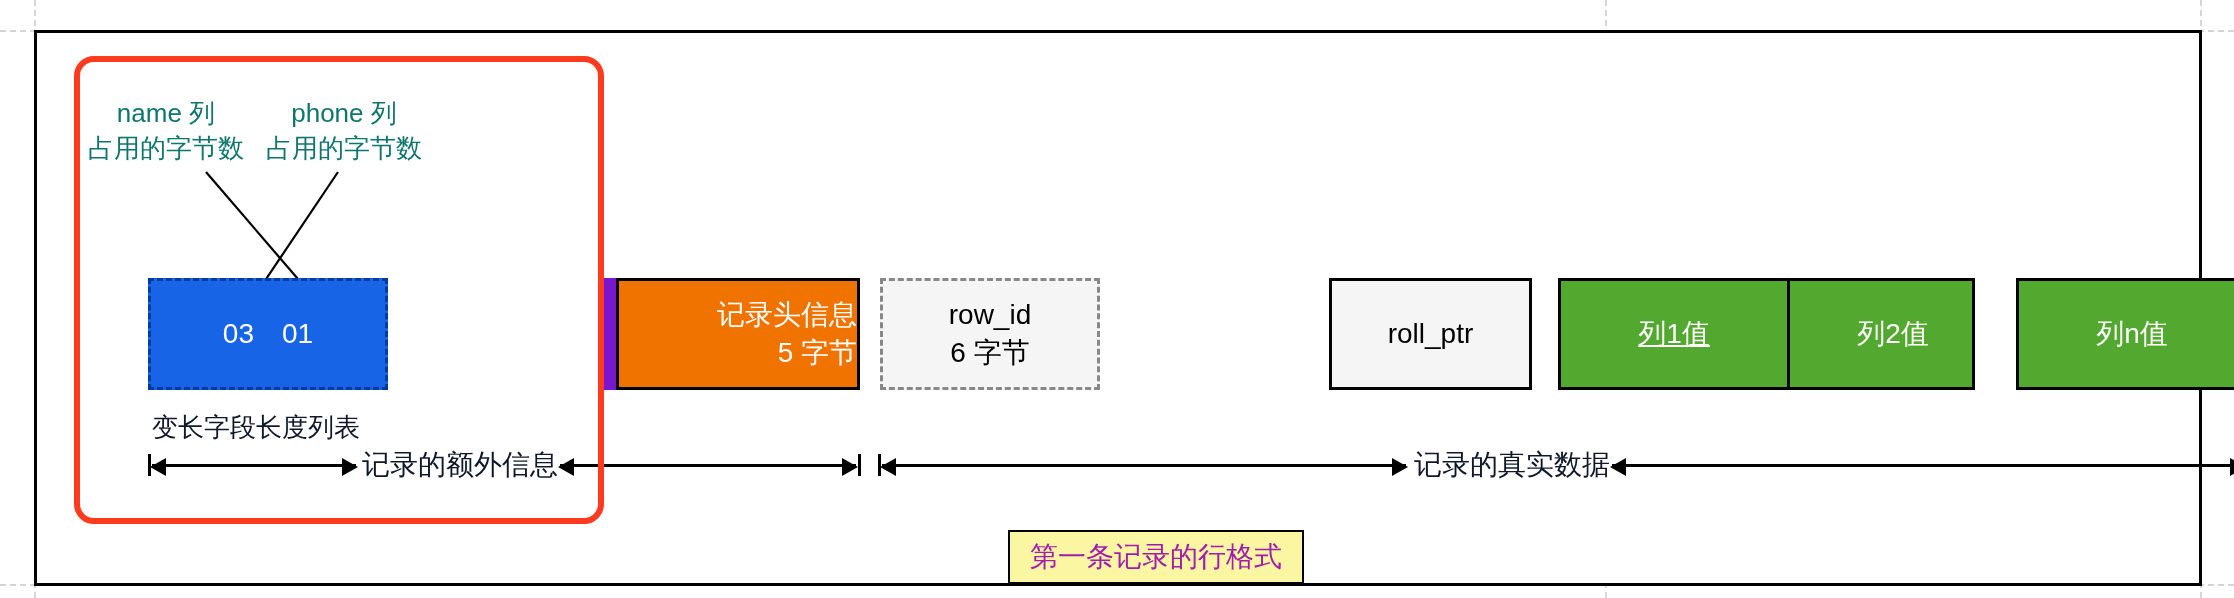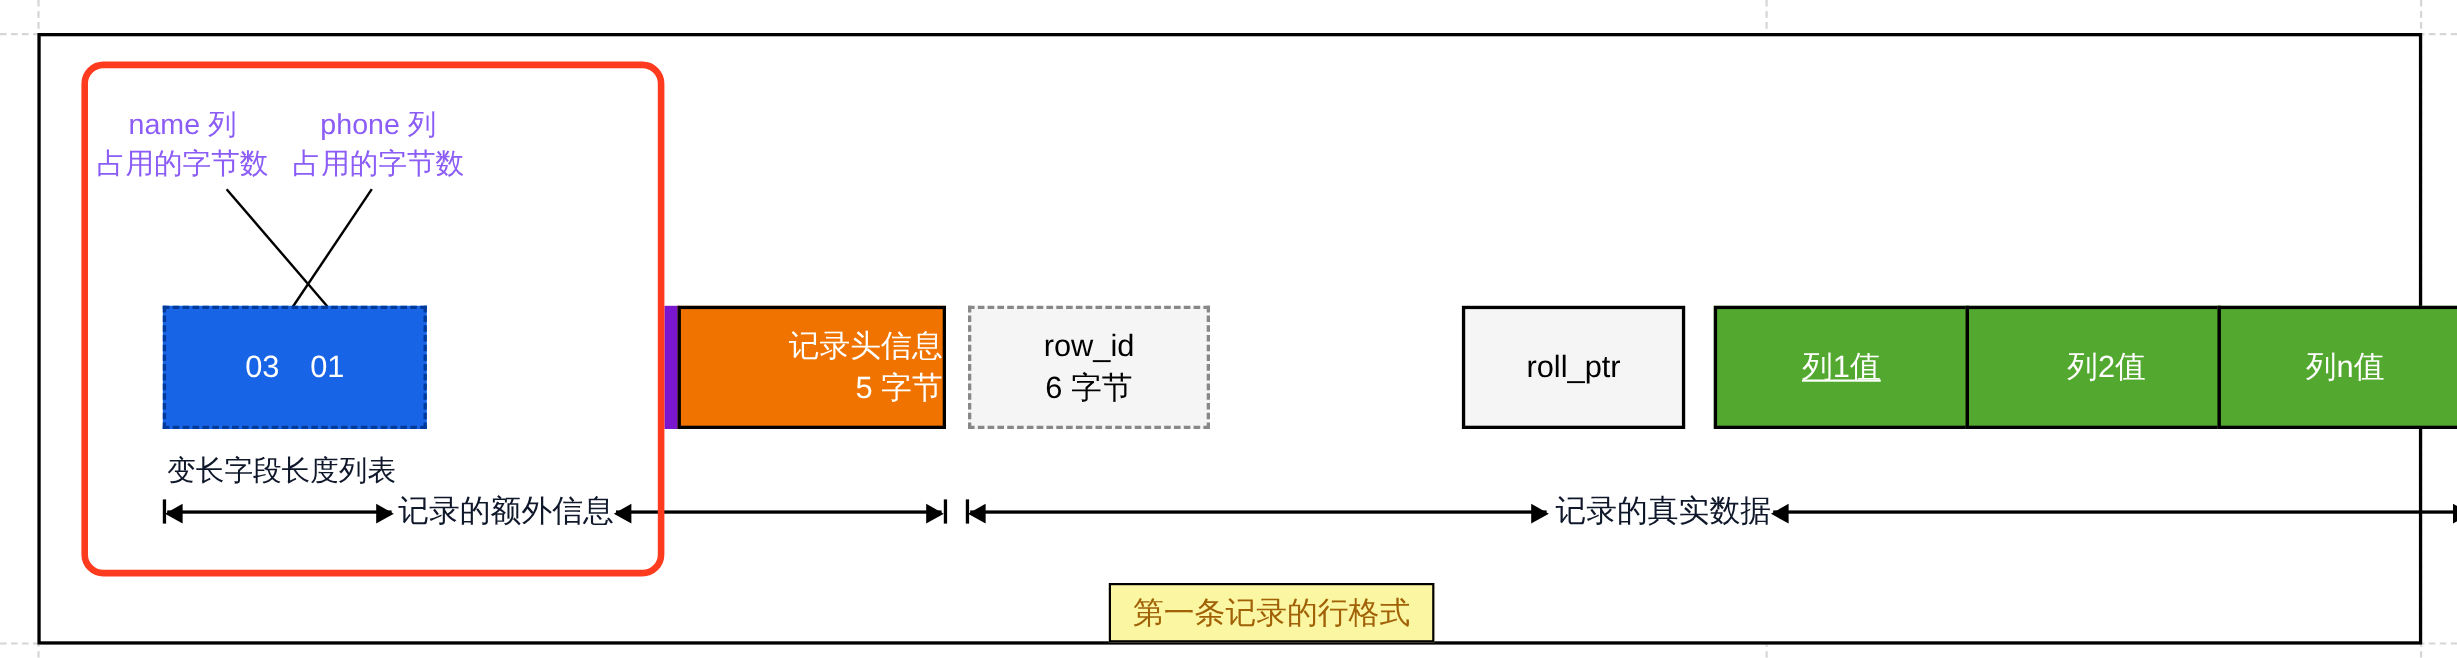--- a/index.html
+++ b/index.html
@@ -31,21 +31,21 @@
     left:74px; top:56px;
     width:530px; height:468px;
     border:6px solid #ff3b1f;
     border-radius:20px;
   }
 
   .annot {
     position:absolute;
     text-align:center;
     font-size:26px;
-    color:#8b5cf6;
+    color:#0f766e;
     line-height:1.35;
     white-space:nowrap;
   }
 
   .cell {
     position:absolute;
     height:112px;
     display:flex;
     flex-direction:column;
     align-items:center;
@@ -99,21 +99,21 @@
     height:22px;
     border-left:3px solid #000;
   }
 
   .caption-box {
     position:absolute;
     background:#fbf6a1;
     border:2px solid #000;
     padding:6px 20px;
     font-size:28px;
-    color:#a16207;
+    color:#a21caf;
   }
 
   .thin-arrow {
     stroke:#000;
     stroke-width:2.2;
     fill:none;
     marker-end:url(#ah);
   }
   svg { position:absolute; pointer-events:none; }
 </style>
@@ -170,21 +170,21 @@
   </div>
 
 
   <div class="cell solid-gray dark" style="left:1329px; top:278px; width:203px;">
     <span>roll_ptr</span>
   </div>
 
   <div class="cell solid-green" style="left:1558px; top:278px; width:232px;text-decoration:underline;">
     <span>列1值</span>
   </div>
-  <div class="cell solid-green" style="left:1787px; top:278px; width:232px;padding-left:24px;">
+  <div class="cell solid-green" style="left:1787px; top:278px; width:188px;padding-left:24px;">
     <span>列2值</span>
   </div>
   <div class="cell solid-green" style="left:2016px; top:278px; width:232px;">
     <span>列n值</span>
   </div>
 
   <div class="range-label" style="left:152px; top:410px; font-size:26px;">变长字段长度列表</div>
 
   <div class="tick" style="left:148px; top:454px;"></div>
   <div class="tick" style="left:858px; top:454px;"></div>

